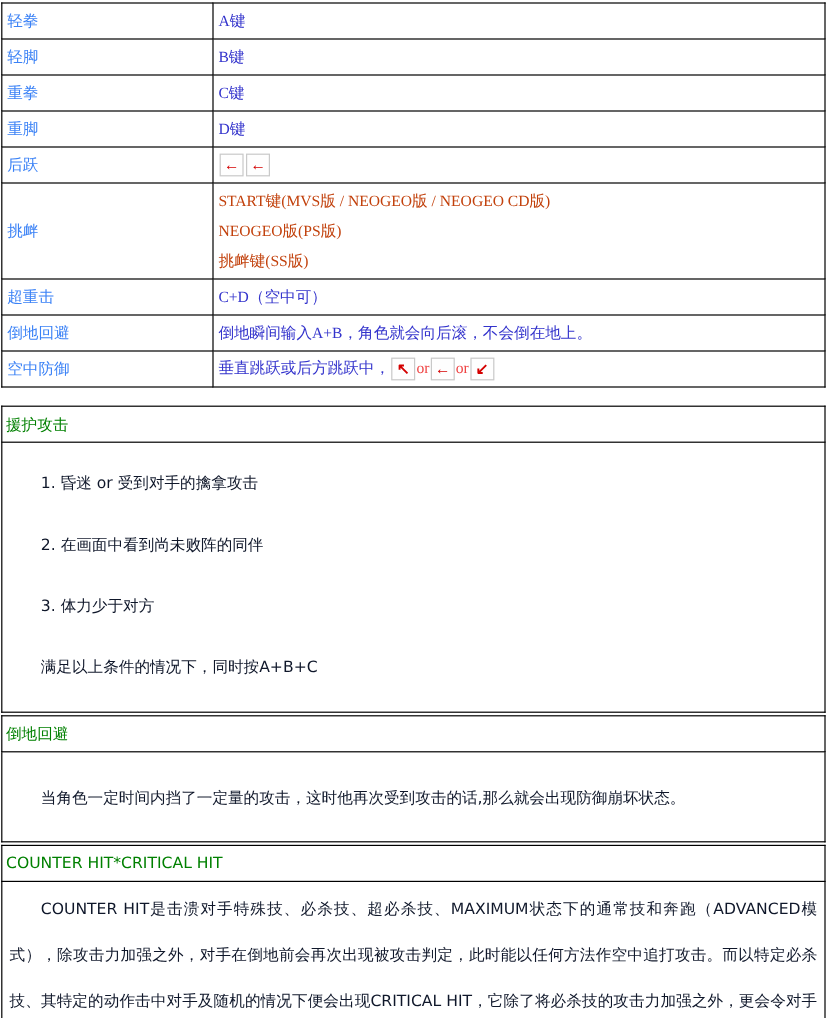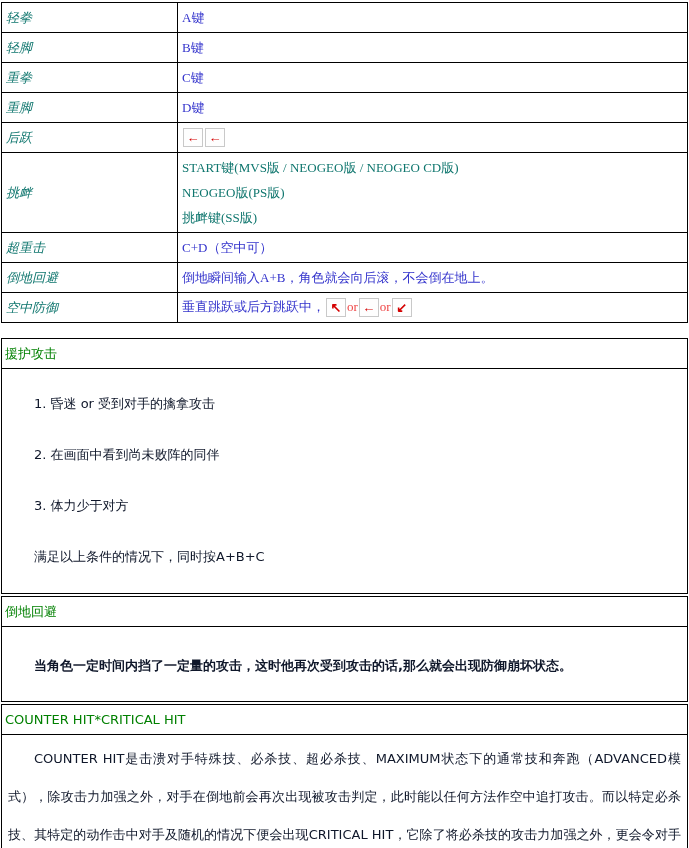--- a/index.html
+++ b/index.html
@@ -7,43 +7,43 @@
     width:689px;
     font-family:"DejaVu Sans","Liberation Sans",sans-serif;
     font-size:13px;
     color:#000;
   }
   .page{padding:2px 0 0 1px;}
   table{border-collapse:collapse;width:687px;table-layout:fixed;}
   td{border:1px solid #000;vertical-align:middle;}
   
   .controls td.label-cell{
-    width:167px;color:#0f766e;padding:2px 4px;height:25px;font-style:italic;
+    width:167px;color:#3b82f6;padding:2px 4px;height:25px;
   }
   .controls td.value-cell{color:#3333cc;padding:2px 4px;height:25px;font-family:Liberation Serif, serif;}
-  .controls .taunt-line{line-height:25px;color:#0f766e;}
+  .controls .taunt-line{line-height:25px;color:#c2410c;}
   
   .arrow-box{
     display:inline-block;width:18px;height:17px;line-height:17px;
     text-align:center;border:1px solid #c9c9c9;background:#fefefe;
     color:#d40000;font-weight:bold;font-size:13px;vertical-align:middle;
     margin:0 1px;
   }
   .or-word{color:#ef4444;}
   
   .section{margin-top:2px;}
   .section.first{margin-top:15px;}
   .section td.title-cell{
     color:#008000;height:25px;padding:2px 3px;vertical-align:middle;
   }
   .section td.body-cell{color:#0f172a;vertical-align:top;padding:0 6px;}
   .assist-body{height:224px;}
   .assist-body p{margin:34px 0 0 26px;line-height:17px;}
   .assist-body p:first-child{margin-top:26px;}
-  .guard-body{height:74px;font-weight:bold;}
+  .guard-body{height:74px;}
   .guard-body p{margin:0;padding-top:30px;text-indent:2em;line-height:17px;}
   .counter-body{height:145px;}
   .counter-body p{
     margin:0;padding-top:5px;text-indent:2em;line-height:38px;
     text-align:justify;
   }
 </style>
 </head>
 <body>
 

